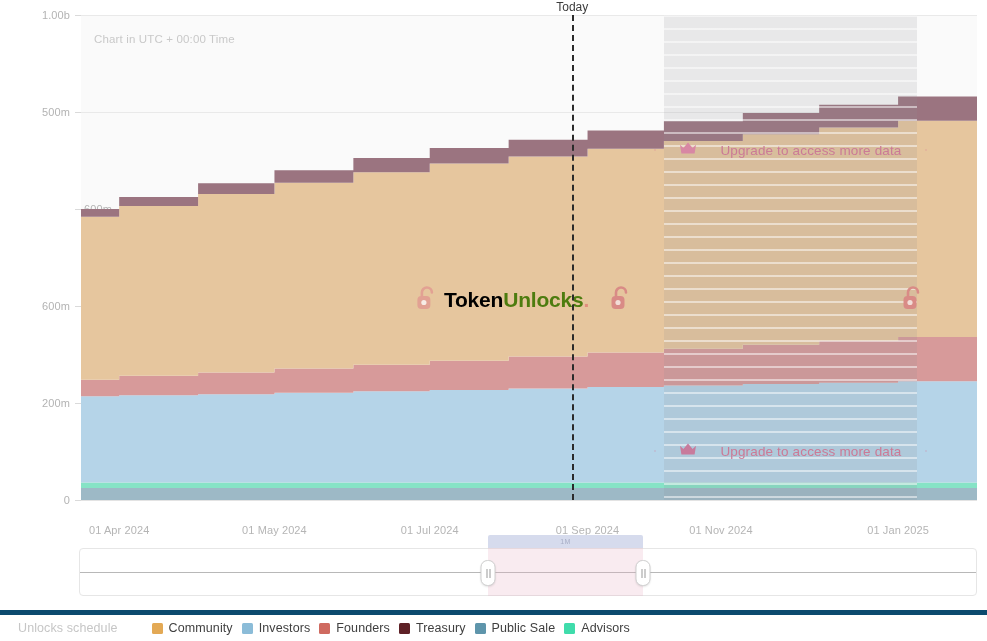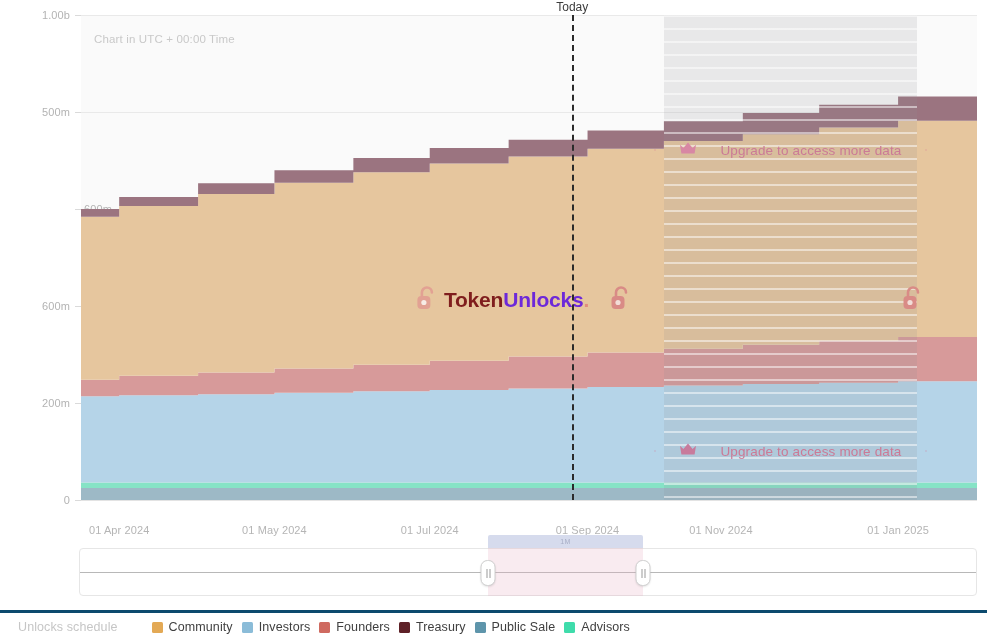--- a/index.html
+++ b/index.html
@@ -95,22 +95,22 @@
     flex:0 0 auto; font-size:13.5px; color:#cb7a96;
     letter-spacing:.15px; white-space:nowrap;
   }
 
   
   .wm {
     position:absolute; display:flex; align-items:center; gap:7px;
     transform:translate(-50%,-50%); pointer-events:none; user-select:none;
   }
   .wm-text { font-size:21px; font-weight:bold; letter-spacing:-.2px; }
-  .wm-token { color:#7f1d1d; }
-  .wm-unlocks { color:#6d28d9; }
+  .wm-token { color:#000000; }
+  .wm-unlocks { color:#4d7c0f; }
   .wm-dot { color:#e08d7e; }
 
   
   .slider-outer {
     position:absolute; left:79px; top:548px; width:898px; height:48px;
     border:1px solid #e6e6e6; border-radius:4px; background:#fff;
   }
   .slider-track {
     position:absolute; left:0; right:0; top:23px; height:1px; background:#b8b8b8;
   }
@@ -130,21 +130,21 @@
     transform:translateX(-50%);
     display:flex; align-items:center; justify-content:center; gap:2px;
     box-shadow:0 1px 2px rgba(0,0,0,0.10);
     cursor:ew-resize;
   }
   .handle i { display:block; width:1px; height:9px; background:#9a9a9a; }
 
   
   .legend {
     position:absolute; left:0; top:610px; width:987px; height:31px;
-    border-top:3px solid #0c4a6e;
+    border-top:5px solid #0c4a6e;
     display:flex; align-items:center; padding-left:18px; gap:8px;
     background:#fff;
   }
   .legend-title { font-size:12.5px; color:#c6c6c6; margin-right:6px; letter-spacing:.1px; }
   .legend-item { display:flex; align-items:center; gap:6px; margin-right:9px; cursor:pointer; }
   .swatch { width:11px; height:11px; border-radius:1.5px; flex:0 0 auto; }
   .legend-label { font-size:12.5px; color:#3f3f3f; letter-spacing:.1px; }
 </style>
 </head>
 <body>

